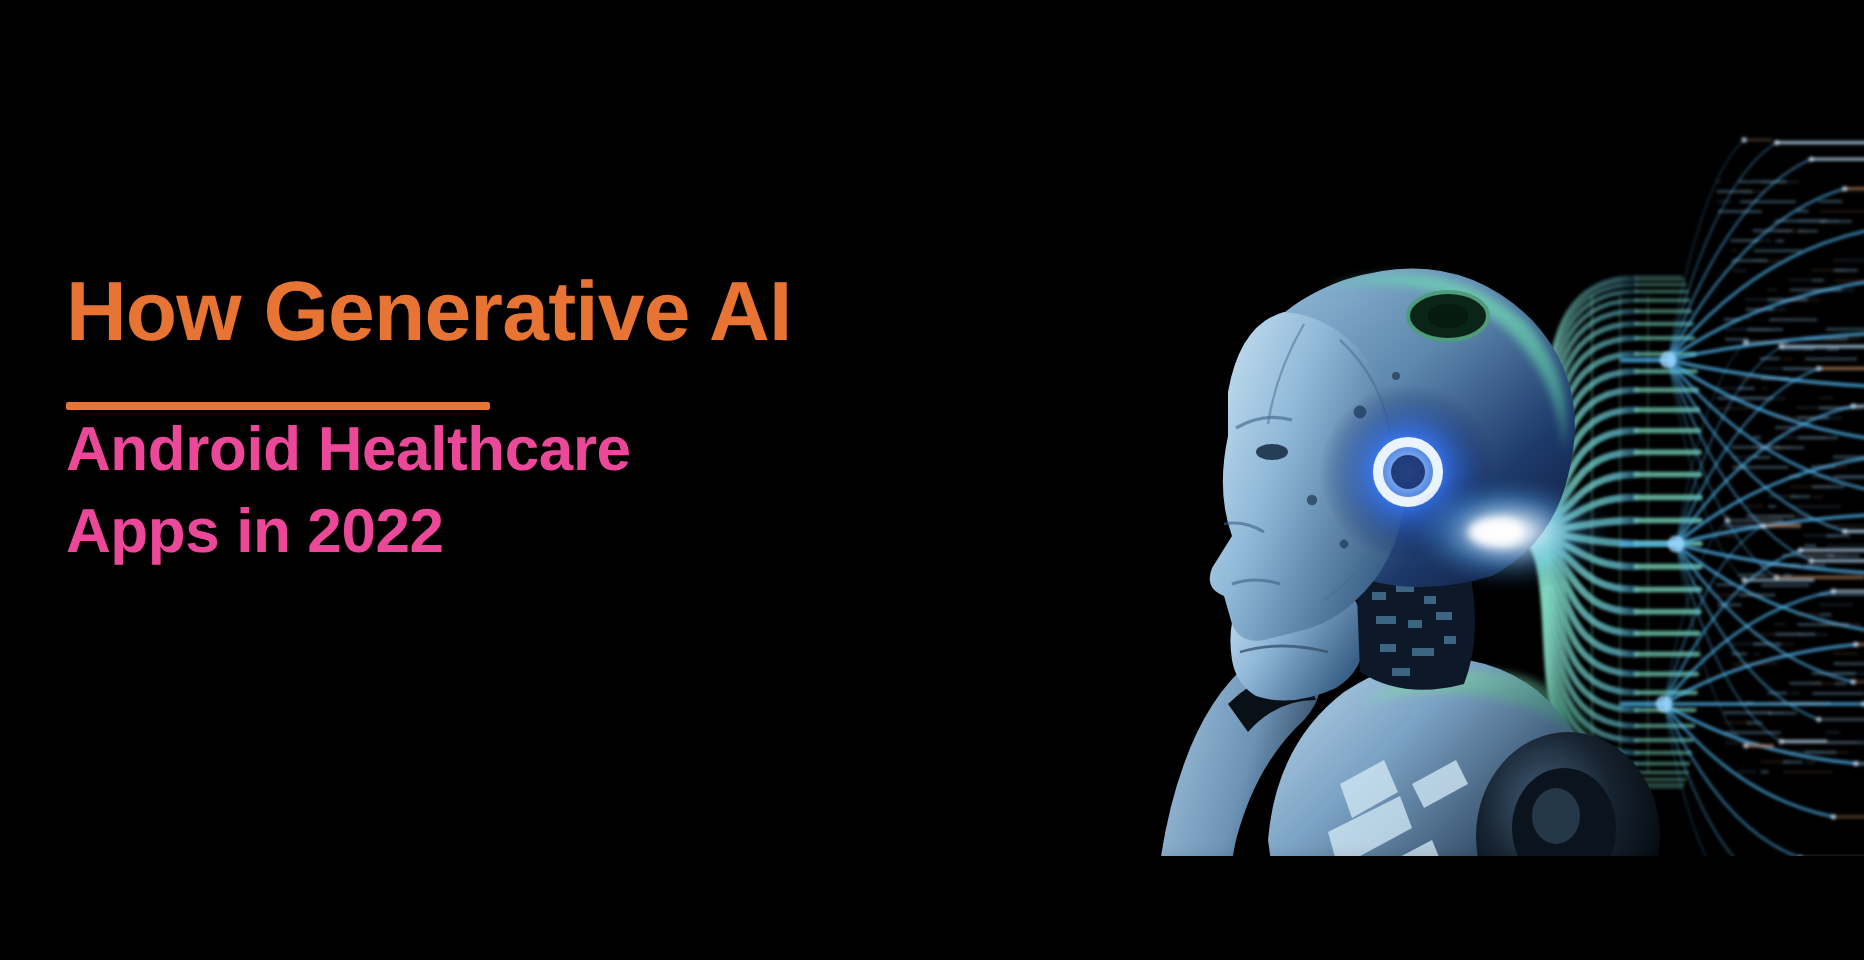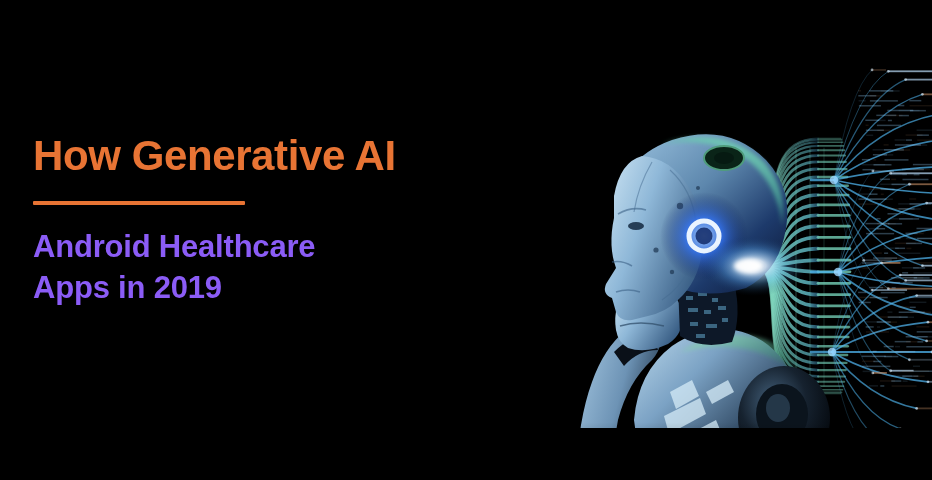--- a/index.html
+++ b/index.html
@@ -38,22 +38,21 @@
   .headline-line { display:block; }
 
   .divider {
     margin-top:22px;
     width:212px; height:4px;
     background:#e87434;
     border-radius:1px;
   }
 
   .subhead {
-    margin-top:22px;
-    color:#8b5cf6;
+    color:#ec4899;
     font-size:31px;
     line-height:1.30;
     font-weight:600;
     letter-spacing:-0.2px;
     white-space:nowrap;
   }
   .subhead-line { display:block; }
 
   
   .artwork {
@@ -72,21 +71,21 @@
   <div class="text-block">
 
     <div class="headline">
       <span class="headline-line">How Generative AI</span>
     </div>
 
     <div class="divider"></div>
 
     <div class="subhead">
       <span class="subhead-line">Android Healthcare</span>
-      <span class="subhead-line">Apps in 2019</span>
+      <span class="subhead-line">Apps in 2022</span>
     </div>
 
   </div>
 
   <div class="artwork">
     <svg viewBox="0 0 466 480" xmlns="http://www.w3.org/2000/svg">
       <defs>
 
         <linearGradient id="gSkull" x1="0" y1="0" x2="1" y2="1">
           <stop offset="0" stop-color="#9ec6e2"></stop>

